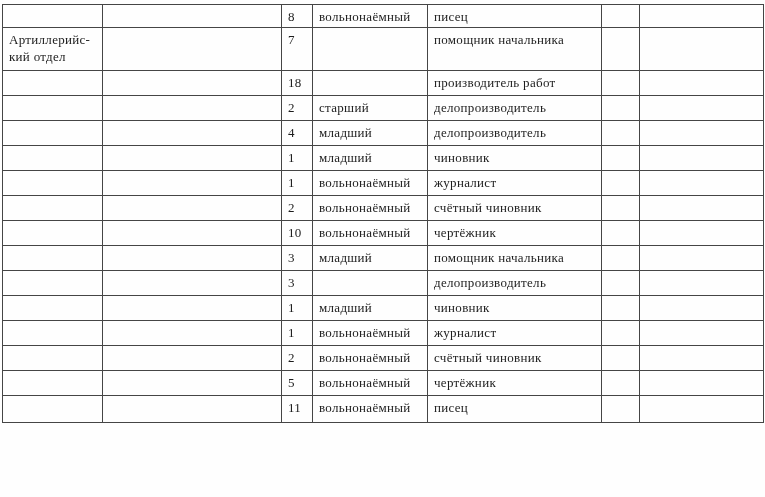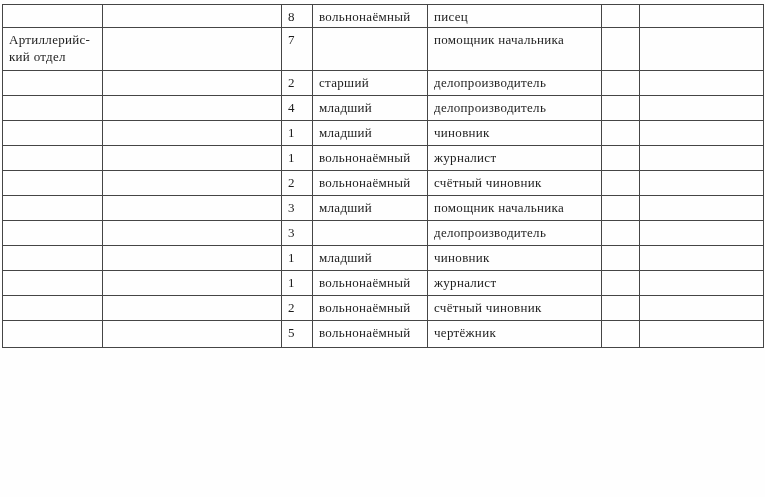--- a/index.html
+++ b/index.html
@@ -80,20 +80,29 @@
     <td class="cell-blank-2"></td>
     <td class="cell-count">7</td>
     <td class="cell-rank"></td>
     <td class="cell-position">помощник начальника</td>
     <td class="cell-blank-6"></td>
     <td class="cell-blank-7"></td>
   </tr>
         <tr>
     <td class="cell-department"></td>
     <td class="cell-blank-2"></td>
+    <td class="cell-count">18</td>
+    <td class="cell-rank"></td>
+    <td class="cell-position">производитель работ</td>
+    <td class="cell-blank-6"></td>
+    <td class="cell-blank-7"></td>
+  </tr>
+        <tr>
+    <td class="cell-department"></td>
+    <td class="cell-blank-2"></td>
     <td class="cell-count">2</td>
     <td class="cell-rank">старший</td>
     <td class="cell-position">делопроизводитель</td>
     <td class="cell-blank-6"></td>
     <td class="cell-blank-7"></td>
   </tr>
         <tr>
     <td class="cell-department"></td>
     <td class="cell-blank-2"></td>
     <td class="cell-count">4</td>
@@ -125,20 +134,29 @@
     <td class="cell-blank-2"></td>
     <td class="cell-count">2</td>
     <td class="cell-rank">вольнонаёмный</td>
     <td class="cell-position">счётный чиновник</td>
     <td class="cell-blank-6"></td>
     <td class="cell-blank-7"></td>
   </tr>
         <tr>
     <td class="cell-department"></td>
     <td class="cell-blank-2"></td>
+    <td class="cell-count">10</td>
+    <td class="cell-rank">вольнонаёмный</td>
+    <td class="cell-position">чертёжник</td>
+    <td class="cell-blank-6"></td>
+    <td class="cell-blank-7"></td>
+  </tr>
+        <tr>
+    <td class="cell-department"></td>
+    <td class="cell-blank-2"></td>
     <td class="cell-count">3</td>
     <td class="cell-rank">младший</td>
     <td class="cell-position">помощник начальника</td>
     <td class="cell-blank-6"></td>
     <td class="cell-blank-7"></td>
   </tr>
         <tr>
     <td class="cell-department"></td>
     <td class="cell-blank-2"></td>
     <td class="cell-count">3</td>
@@ -173,18 +191,27 @@
     <td class="cell-position">счётный чиновник</td>
     <td class="cell-blank-6"></td>
     <td class="cell-blank-7"></td>
   </tr>
         <tr>
     <td class="cell-department"></td>
     <td class="cell-blank-2"></td>
     <td class="cell-count">5</td>
     <td class="cell-rank">вольнонаёмный</td>
     <td class="cell-position">чертёжник</td>
+    <td class="cell-blank-6"></td>
+    <td class="cell-blank-7"></td>
+  </tr>
+        <tr>
+    <td class="cell-department"></td>
+    <td class="cell-blank-2"></td>
+    <td class="cell-count">11</td>
+    <td class="cell-rank">вольнонаёмный</td>
+    <td class="cell-position">писец</td>
     <td class="cell-blank-6"></td>
     <td class="cell-blank-7"></td>
   </tr>
       </tbody>
   </table>
 </div>
 
 </body></html>

